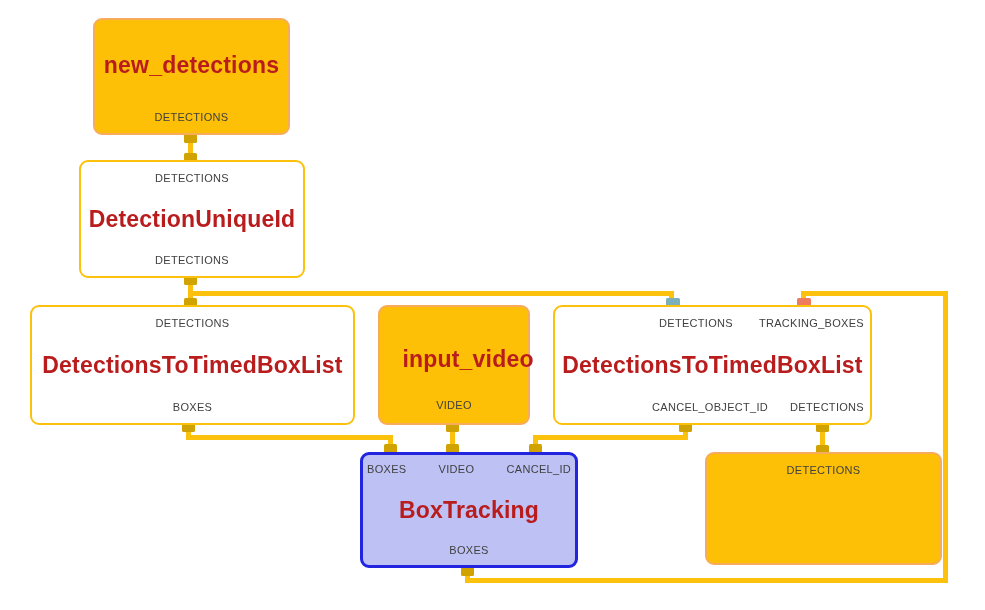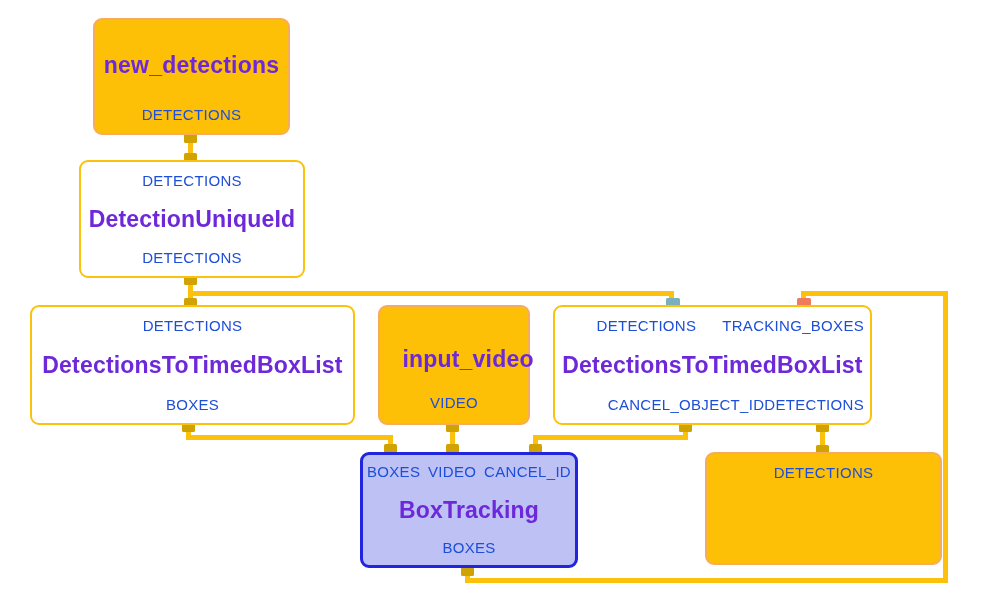--- a/index.html
+++ b/index.html
@@ -1,22 +1,22 @@
 <!DOCTYPE html>
 <html><head>
 <meta charset="utf-8">
 <style>
   html,body{margin:0;padding:0;background:#ffffff;}
   body{font-family:"Liberation Sans",sans-serif;}
   .canvas{position:relative;width:985px;height:610px;background:#ffffff;overflow:hidden;}
 
   
   .node{position:absolute;box-sizing:border-box;border-radius:9px;display:flex;flex-direction:column;align-items:center;}
-  .node .title{font-weight:bold;font-size:23px;color:#6d28d9;letter-spacing:.2px;white-space:nowrap;}
-  .node .plabel{font-size:15px;color:#1d4ed8;letter-spacing:.3px;white-space:nowrap;}
+  .node .title{font-weight:bold;font-size:23px;color:#b91c1c;letter-spacing:.2px;white-space:nowrap;}
+  .node .plabel{font-size:11px;color:#404040;letter-spacing:.3px;white-space:nowrap;}
 
   .node-amber{background:#fdc006;border:2px solid #f7ac5d;}
   .node-white{background:#ffffff;border:2px solid #fcc10d;}
   .node-blue{background:#bec1f4;border:3px solid #2125df;}
 
   .row{position:absolute;left:0;right:0;display:flex;align-items:center;}
   .row-top{top:10px;}
   .row-bottom{bottom:10px;}
   .row-center{justify-content:center;}
   .title-center{position:absolute;top:0;bottom:0;left:0;right:0;display:flex;align-items:center;justify-content:center;}
@@ -128,21 +128,21 @@
   </div>
 
   <div class="node node-white" style="left:553px;top:305px;width:319px;height:120px;">
     <div class="row row-top" style="justify-content:flex-end;gap:26px;padding-right:6px;">
       <span class="plabel">DETECTIONS</span>
       <span class="plabel">TRACKING_BOXES</span>
     </div>
     <div class="title-center">
       <span class="title">DetectionsToTimedBoxList</span>
     </div>
-    <div class="row row-bottom" style="justify-content:flex-end;padding-right:6px;">
+    <div class="row row-bottom" style="justify-content:flex-end;gap:22px;padding-right:6px;">
       <span class="plabel">CANCEL_OBJECT_ID</span>
       <span class="plabel">DETECTIONS</span>
     </div>
   </div>
 
   <div class="node node-blue" style="left:360px;top:452px;width:218px;height:116px;">
     <div class="row" style="top:8px;justify-content:space-between;padding:0 4px;">
       <span class="plabel">BOXES</span>
       <span class="plabel">VIDEO</span>
       <span class="plabel">CANCEL_ID</span>

